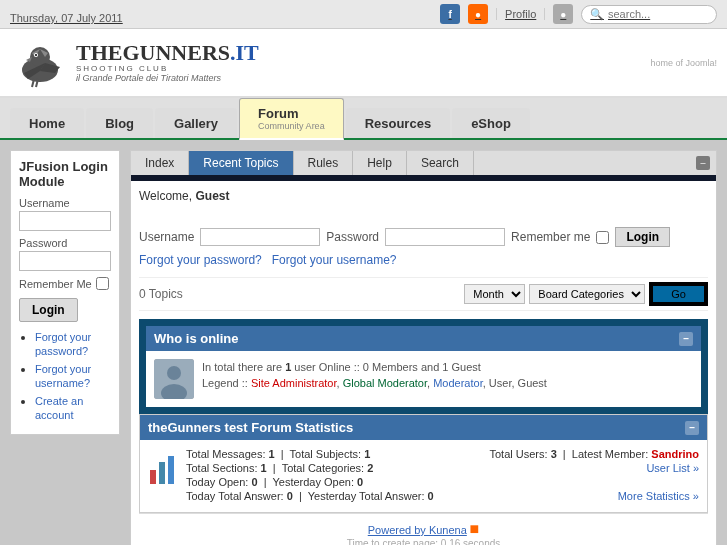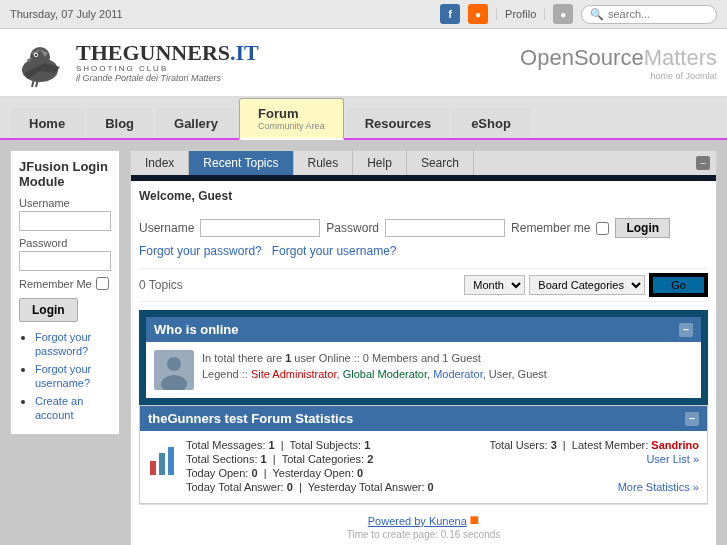--- a/index.html
+++ b/index.html
@@ -1,19 +1,19 @@
 <!DOCTYPE html>
 <html><head>
   <meta charset="utf-8">
   <style>
     * { box-sizing: border-box; margin: 0; padding: 0; }
     body { font-family: Arial, sans-serif; font-size: 12px; background: #c8c8c8; color: #333; }
 
     
-    .top-bar { background: #e8e8e8; border-bottom: 1px solid #ccc; padding: 4px 10px; display: flex; align-items: center; justify-content: space-between; }
+    .top-bar { background: #e8e8e8; border-bottom: 1px solid #ccc; padding: 4px 10px; display: flex; align-items: flex-end; justify-content: space-between; text-decoration: underline; }
     .top-bar-date { font-size: 11px; color: #555; }
     .top-bar-right { display: flex; align-items: center; gap: 8px; }
     .top-bar-icon { width: 20px; height: 20px; background: #3b6ea5; border-radius: 3px; display: inline-flex; align-items: center; justify-content: center; color: white; font-size: 10px; font-weight: bold; }
     .top-bar-icon.rss { background: #f60; }
     .top-bar-profile { font-size: 11px; color: #555; padding: 0 8px; border-right: 1px solid #ccc; border-left: 1px solid #ccc; }
     .top-bar-search { display: flex; align-items: center; background: white; border: 1px solid #bbb; border-radius: 10px; padding: 2px 8px; gap: 4px; }
     .top-bar-search input { border: none; outline: none; font-size: 11px; width: 100px; color: #aaa; }
     .search-icon-top { color: #aaa; font-size: 11px; }
 
     
@@ -23,21 +23,21 @@
     .logo-main { font-size: 22px; font-weight: bold; color: #333; font-family: 'Times New Roman', serif; line-height: 1; }
     .logo-main span.blue { color: #2255aa; }
     .logo-sub { font-size: 8px; color: #555; letter-spacing: 2px; }
     .logo-tagline { font-size: 9px; color: #666; font-style: italic; }
     .opensource-banner { text-align: right; }
     .opensource-title { font-size: 22px; color: #aaa; font-weight: bold; }
     .opensource-title span { color: #888; font-weight: normal; }
     .opensource-sub { font-size: 9px; color: #aaa; }
 
     
-    .nav-bar { background: #e0e0e0; display: flex; align-items: flex-end; padding: 0 10px; border-bottom: 2px solid #d946ef; }
+    .nav-bar { background: #e0e0e0; display: flex; align-items: flex-end; padding: 0 10px; border-bottom: 2px solid #15803d; }
     .nav-item { padding: 7px 18px 7px; font-size: 13px; font-weight: bold; color: #333; cursor: pointer; border: 1px solid transparent; border-bottom: none; margin-right: 2px; background: #ddd; border-radius: 3px 3px 0 0; }
     .nav-item.active { background: #fef9c3; border-color: #aaa; border-bottom: 2px solid white; margin-bottom: -2px; z-index: 1; position: relative; }
     .nav-item.active .nav-sub { font-size: 9px; color: #888; font-weight: normal; display: block; text-align: center; }
     .nav-sub { display: none; }
 
     
     .main-wrapper { display: flex; gap: 10px; padding: 10px; background: #c8c8c8; }
 
     
     .sidebar { width: 110px; flex-shrink: 0; }
@@ -57,21 +57,21 @@
 
     
     .forum-tabs { display: flex; background: #ddd; border-bottom: 6px solid #0f172a; }
     .forum-tab { padding: 5px 14px; font-size: 12px; color: #333; cursor: pointer; border-right: 1px solid #bbb; }
     .forum-tab.active { background: #3b6ea5; color: white; }
     .forum-tab-icons { margin-left: auto; display: flex; align-items: center; padding: 3px 6px; }
     .tab-icon-btn { width: 14px; height: 14px; background: #7a7a7a; border-radius: 2px; display: inline-flex; align-items: center; justify-content: center; color: white; font-size: 9px; cursor: pointer; }
 
     
     .forum-inner { padding: 8px; }
-    .welcome-text { font-size: 12px; color: #333; margin-bottom: 15px; font-weight: bold; }
+    .welcome-text { font-size: 12px; color: #333; margin-bottom: 24px; }
     .welcome-text strong { color: #333; }
 
     
     .login-row { display: flex; align-items: center; gap: 6px; margin-bottom: 6px; font-size: 12px; }
     .login-row label { color: #555; }
     .login-row input[type="text"], .login-row input[type="password"] { border: 1px solid #bbb; padding: 2px 5px; font-size: 11px; width: 120px; }
     .login-row input[type="checkbox"] { margin: 0; }
     .login-row .login-submit { background: #ddd; border: 1px solid #aaa; padding: 2px 10px; font-size: 12px; cursor: pointer; font-weight: bold; }
 
     
@@ -154,23 +154,20 @@
     </svg>
     <div class="logo-text-area">
       <div class="logo-main">
         <span>THEGUNNERS</span><span class="blue">.IT</span>
       </div>
       <div class="logo-sub">SHOOTING CLUB</div>
       <div class="logo-tagline">il Grande Portale dei Tiratori Matters</div>
     </div>
   </div>
   <div class="opensource-banner">
-    <div class="opensource-title">
-      <span>OpenSource</span><span style="color:#bbb;">Matters</span>
-    </div>
     <div class="opensource-sub">home of Joomla!</div>
   </div>
 </div>
 
 <div class="nav-bar">
   <div class="nav-item"><span>Home</span></div>
   <div class="nav-item"><span>Blog</span></div>
   <div class="nav-item"><span>Gallery</span></div>
   <div class="nav-item active">
     <span>Forum</span>

